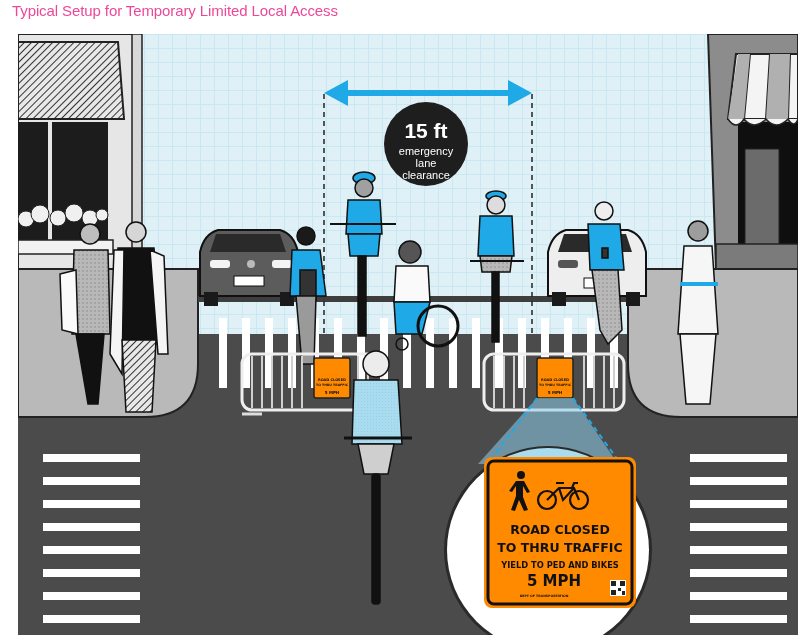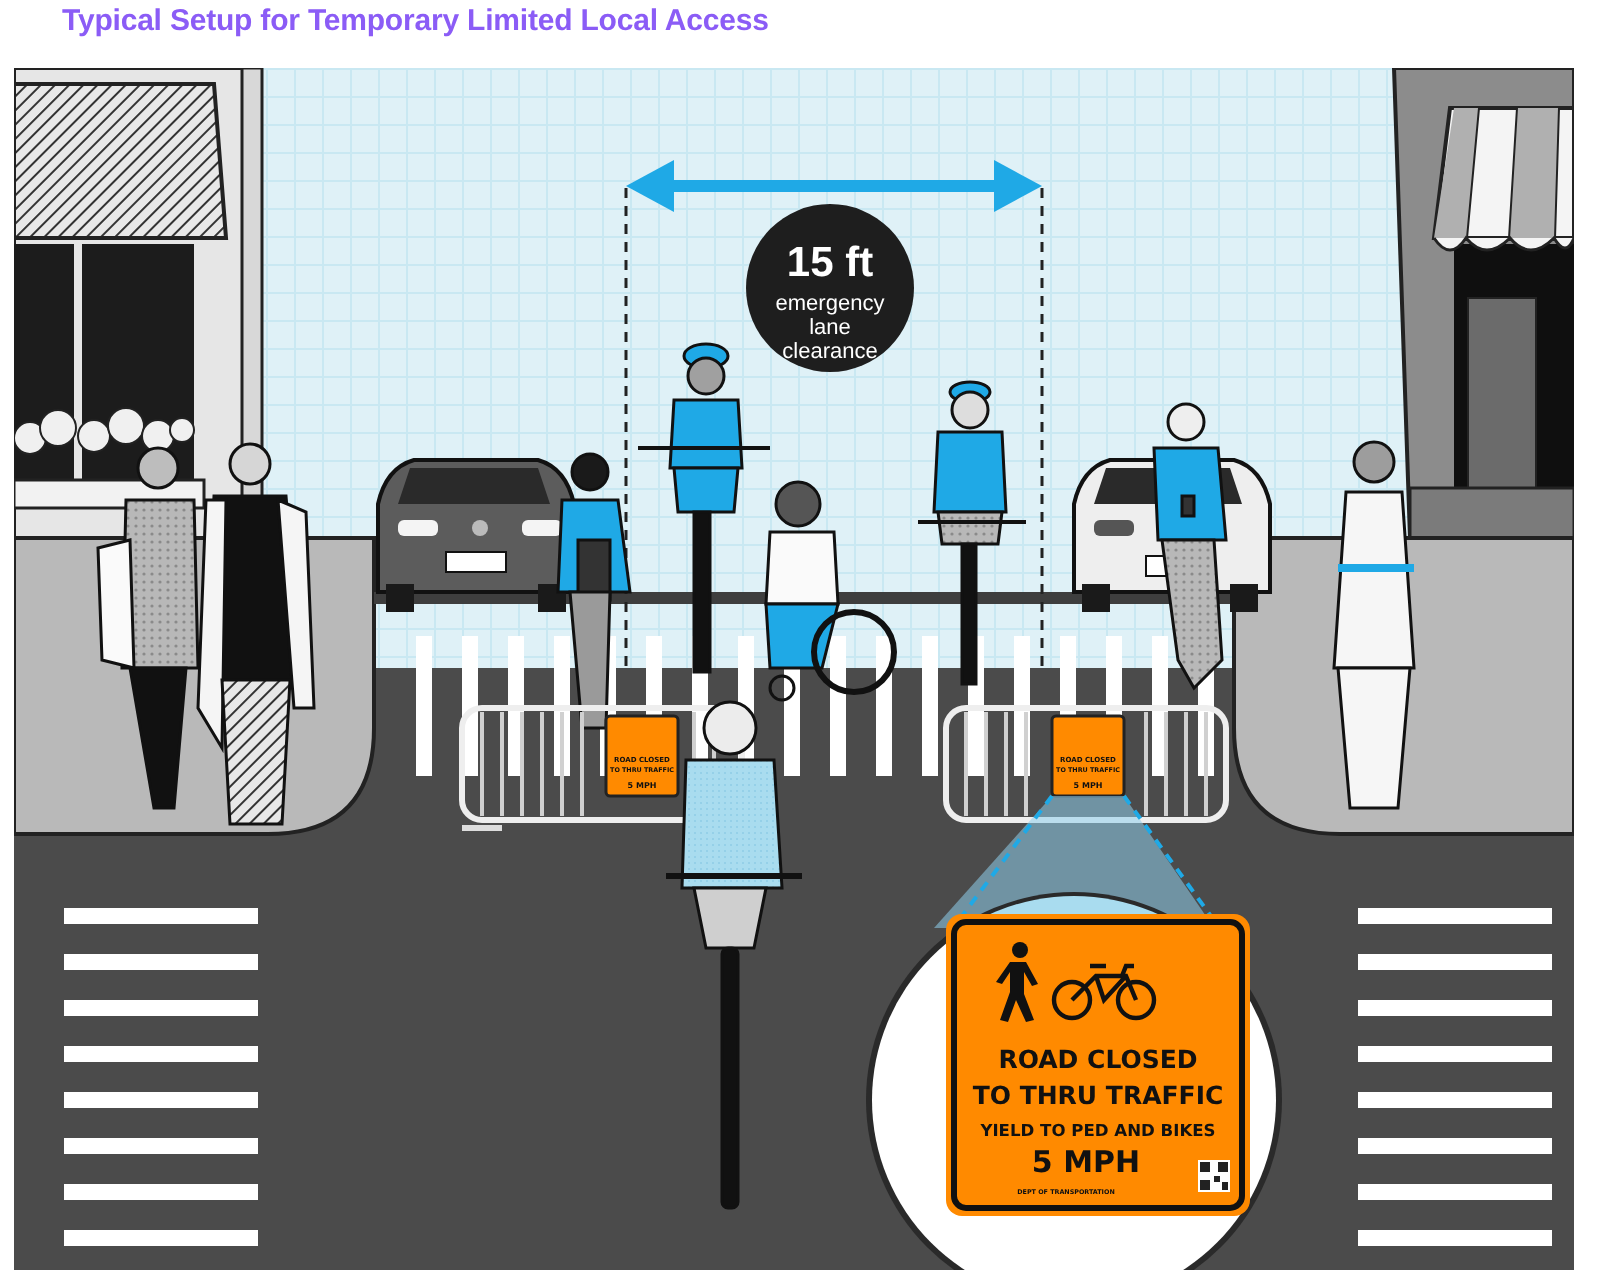--- a/index.html
+++ b/index.html
@@ -1,18 +1,18 @@
 <!DOCTYPE html>
 <html><head>
 <meta charset="utf-8">
 <style>
   html,body{margin:0;padding:0;background:#ffffff;}
   body{width:800px;height:644px;overflow:hidden;position:relative;font-family:"Liberation Sans",sans-serif;}
-  .title{position:absolute;left:12px;top:2px;font-size:15px;font-weight:bold;color:#8b5cf6;letter-spacing:-0.1px;margin-left:19px;}
-  .scene{position:absolute;left:7px;top:34px;width:780px;height:601px;overflow:hidden;background:#4b4b4b;}
+  .title{position:absolute;left:12px;top:2px;font-size:15px;font-weight:normal;color:#ec4899;letter-spacing:-0.1px;}
+  .scene{position:absolute;left:18px;top:34px;width:780px;height:601px;overflow:hidden;background:#4b4b4b;}
   .scene svg{display:block;}
   .caption-text{font-family:"Liberation Sans",sans-serif;}
   .sign-text{font-family:"DejaVu Sans",sans-serif;font-weight:bold;}
 </style>
 </head>
 <body>
 
 <div class="title">Typical Setup for Temporary Limited Local Access</div>
 
 <div class="scene">

